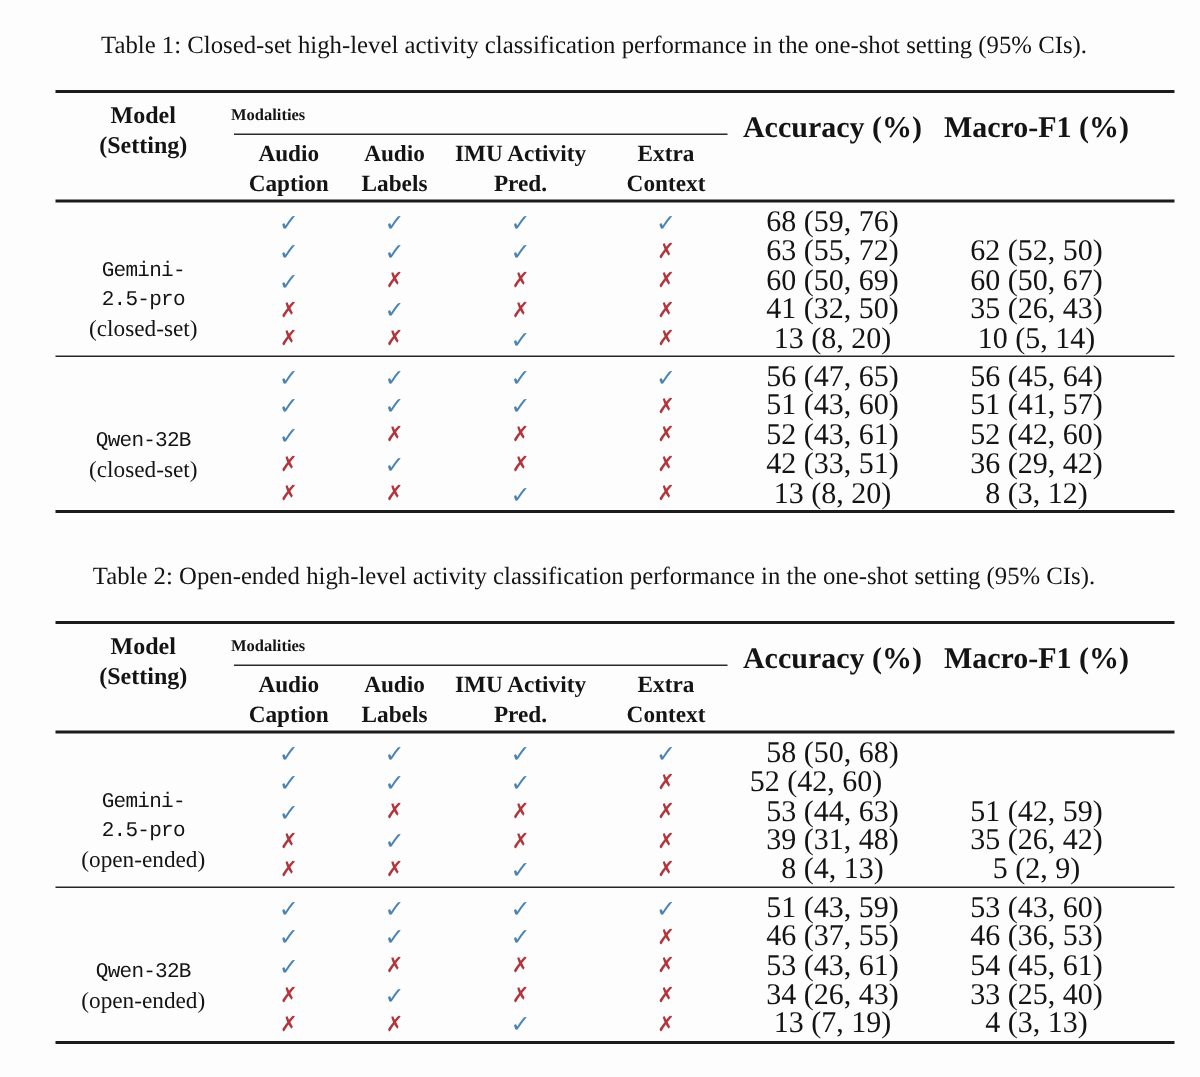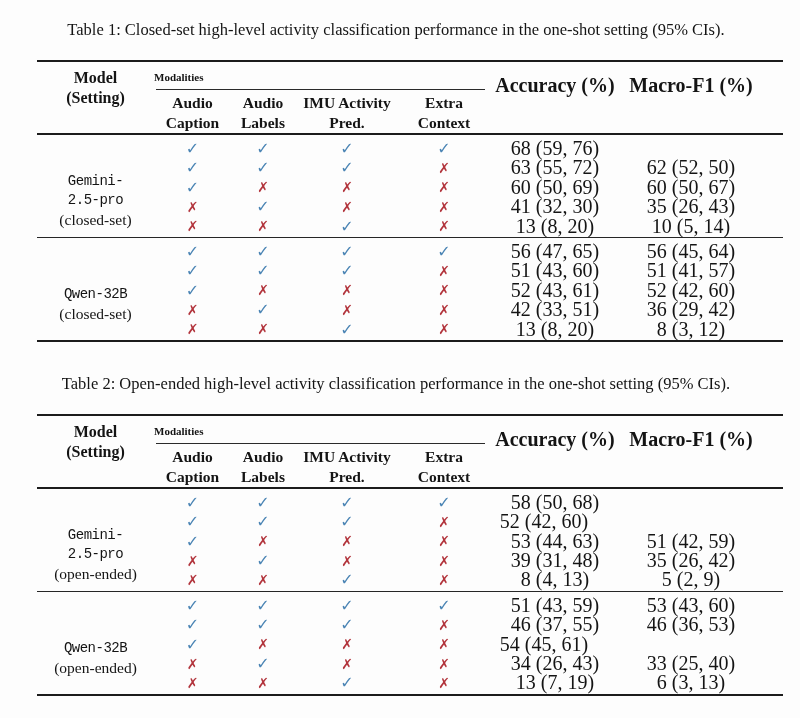--- a/index.html
+++ b/index.html
@@ -200,21 +200,21 @@
                 <span class="mark cross">✗</span>
                 <span class="mark cross">✗</span>
                 <div class="num">60 (50, 69)</div>
                 <div class="num last">60 (50, 67)</div>
               </div>
               <div class="data-row">
                 <span class="mark cross">✗</span>
                 <span class="mark check">✓</span>
                 <span class="mark cross">✗</span>
                 <span class="mark cross">✗</span>
-                <div class="num">41 (32, 30)</div>
+                <div class="num">41 (32, 50)</div>
                 <div class="num last">35 (26, 43)</div>
               </div>
               <div class="data-row">
                 <span class="mark cross">✗</span>
                 <span class="mark cross">✗</span>
                 <span class="mark check">✓</span>
                 <span class="mark cross">✗</span>
                 <div class="num">13 (8, 20)</div>
                 <div class="num last">10 (5, 14)</div>
               </div>
@@ -378,37 +378,38 @@
                 <span class="mark check">✓</span>
                 <span class="mark cross">✗</span>
                 <div class="num">46 (37, 55)</div>
                 <div class="num last">46 (36, 53)</div>
               </div>
               <div class="data-row">
                 <span class="mark check">✓</span>
                 <span class="mark cross">✗</span>
                 <span class="mark cross">✗</span>
                 <span class="mark cross">✗</span>
+                <div class="num">53 (43, 61)</div>
                 <div class="num last">54 (45, 61)</div>
               </div>
               <div class="data-row">
                 <span class="mark cross">✗</span>
                 <span class="mark check">✓</span>
                 <span class="mark cross">✗</span>
                 <span class="mark cross">✗</span>
                 <div class="num">34 (26, 43)</div>
                 <div class="num last">33 (25, 40)</div>
               </div>
               <div class="data-row">
                 <span class="mark cross">✗</span>
                 <span class="mark cross">✗</span>
                 <span class="mark check">✓</span>
                 <span class="mark cross">✗</span>
                 <div class="num">13 (7, 19)</div>
-                <div class="num last">6 (3, 13)</div>
+                <div class="num last">4 (3, 13)</div>
               </div>
             </div>
           </div>
         </div>
       <div class="rule rule-thick"></div>
     </div>
   </section>
 
 </div>
 

